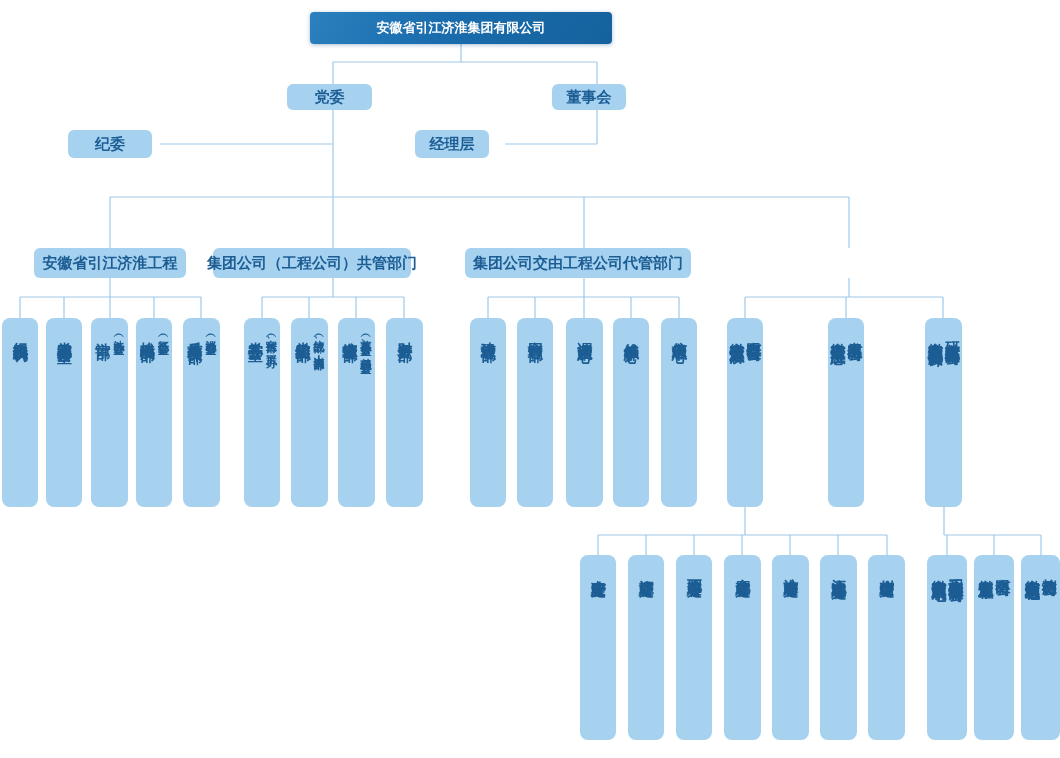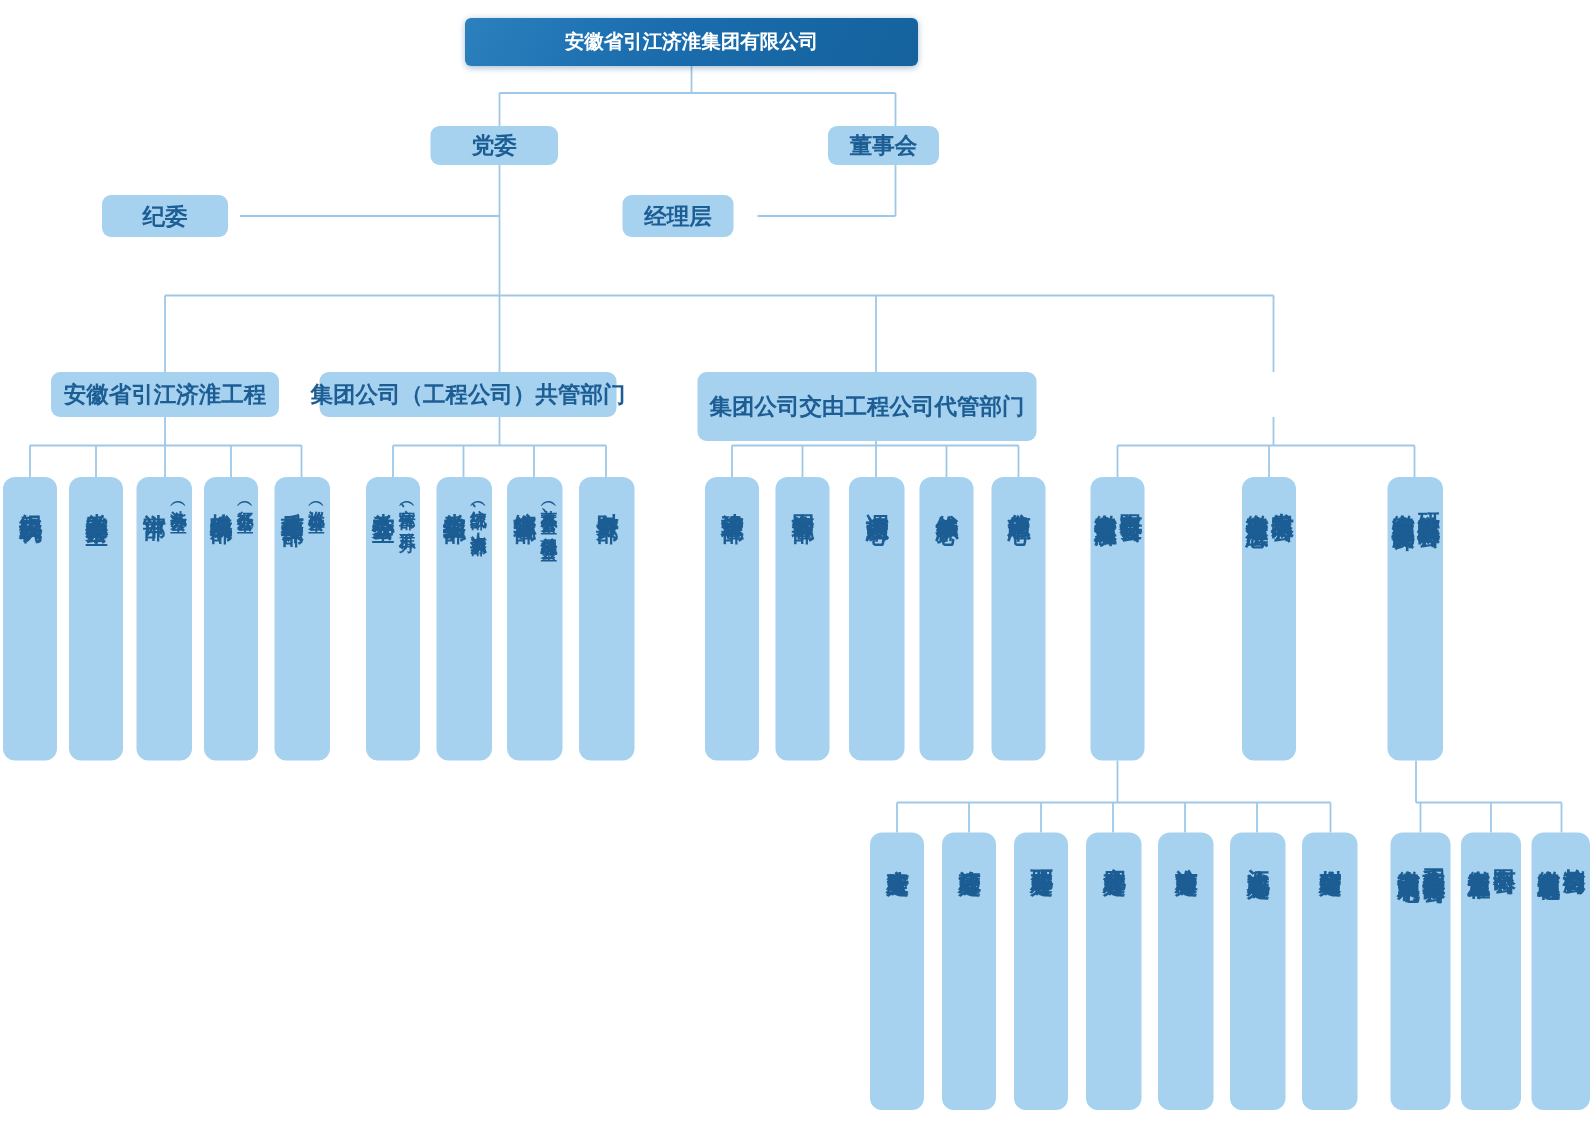--- a/index.html
+++ b/index.html
@@ -57,21 +57,21 @@
   <div class="box root" style="left:310px;top:12px;width:302px;height:32px">安徽省引江济淮集团有限公司</div>
 
   <div class="box" style="left:287px;top:84px;width:85px;height:26px">党委</div>
   <div class="box" style="left:552px;top:84px;width:74px;height:26px">董事会</div>
 
   <div class="box" style="left:68px;top:130px;width:84px;height:28px">纪委</div>
   <div class="box" style="left:415px;top:130px;width:74px;height:28px">经理层</div>
 
   <div class="box" style="left:34px;top:248px;width:152px;height:30px">安徽省引江济淮工程</div>
   <div class="box" style="left:213px;top:248px;width:198px;height:30px">集团公司（工程公司）共管部门</div>
-  <div class="box" style="left:465px;top:248px;width:226px;height:46px">集团公司交由工程公司代管部门</div>
+  <div class="box" style="left:465px;top:248px;width:226px;height:30px">集团公司交由工程公司代管部门</div>
 
   <div class="vbox" style="left:2px;top:318px;width:36px;height:189px">
     <div class="vcol">纪委内设机构</div>
   </div>
   <div class="vbox" style="left:46px;top:318px;width:36px;height:189px">
     <div class="vcol">党委巡察办公室</div>
   </div>
   <div class="vbox" style="left:91px;top:318px;width:37px;height:189px">
     <div class="vcol">审计部</div>
     <div class="vcol ann">（法务办公室）</div>

